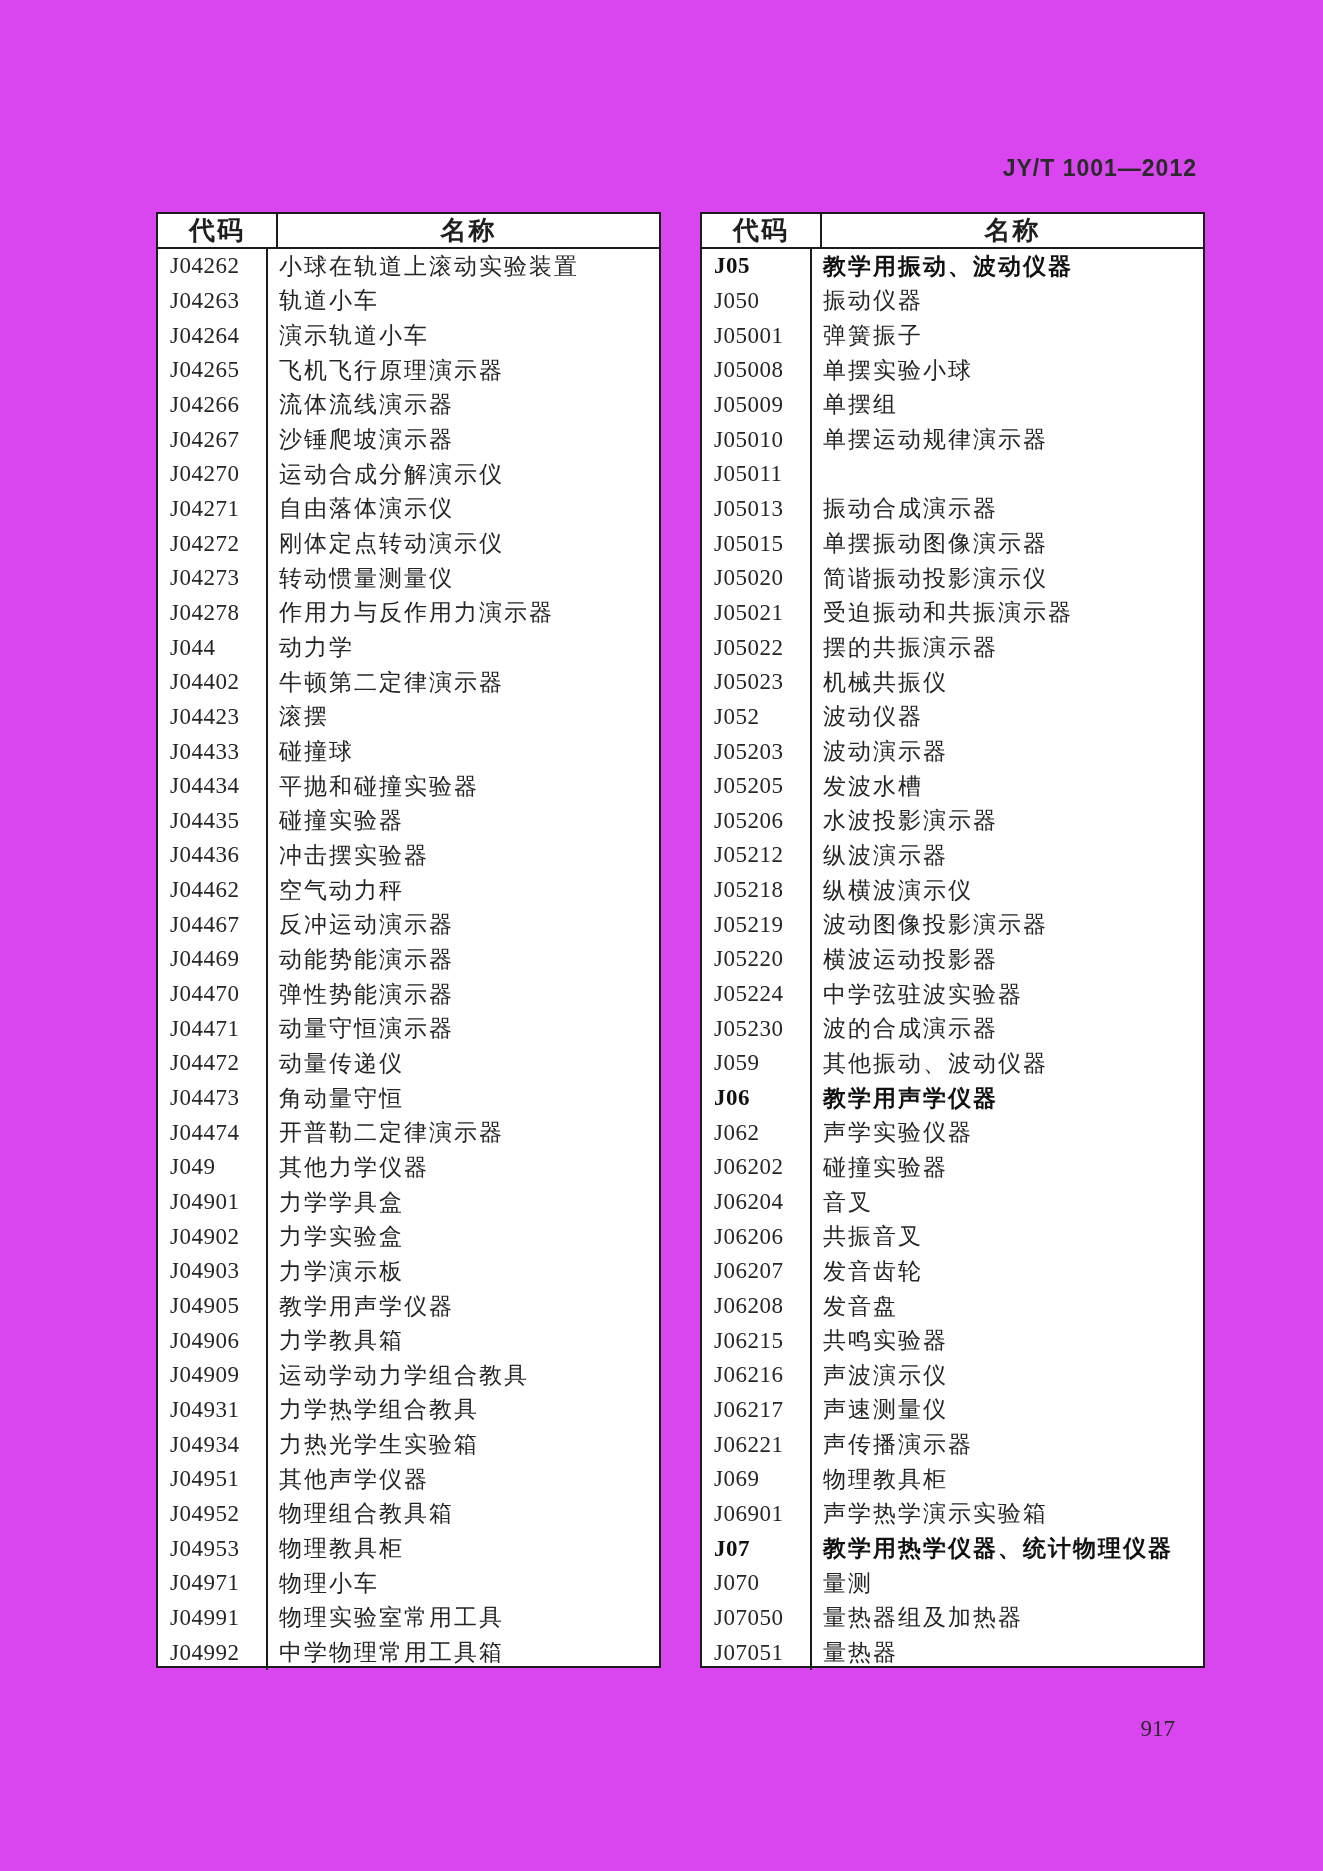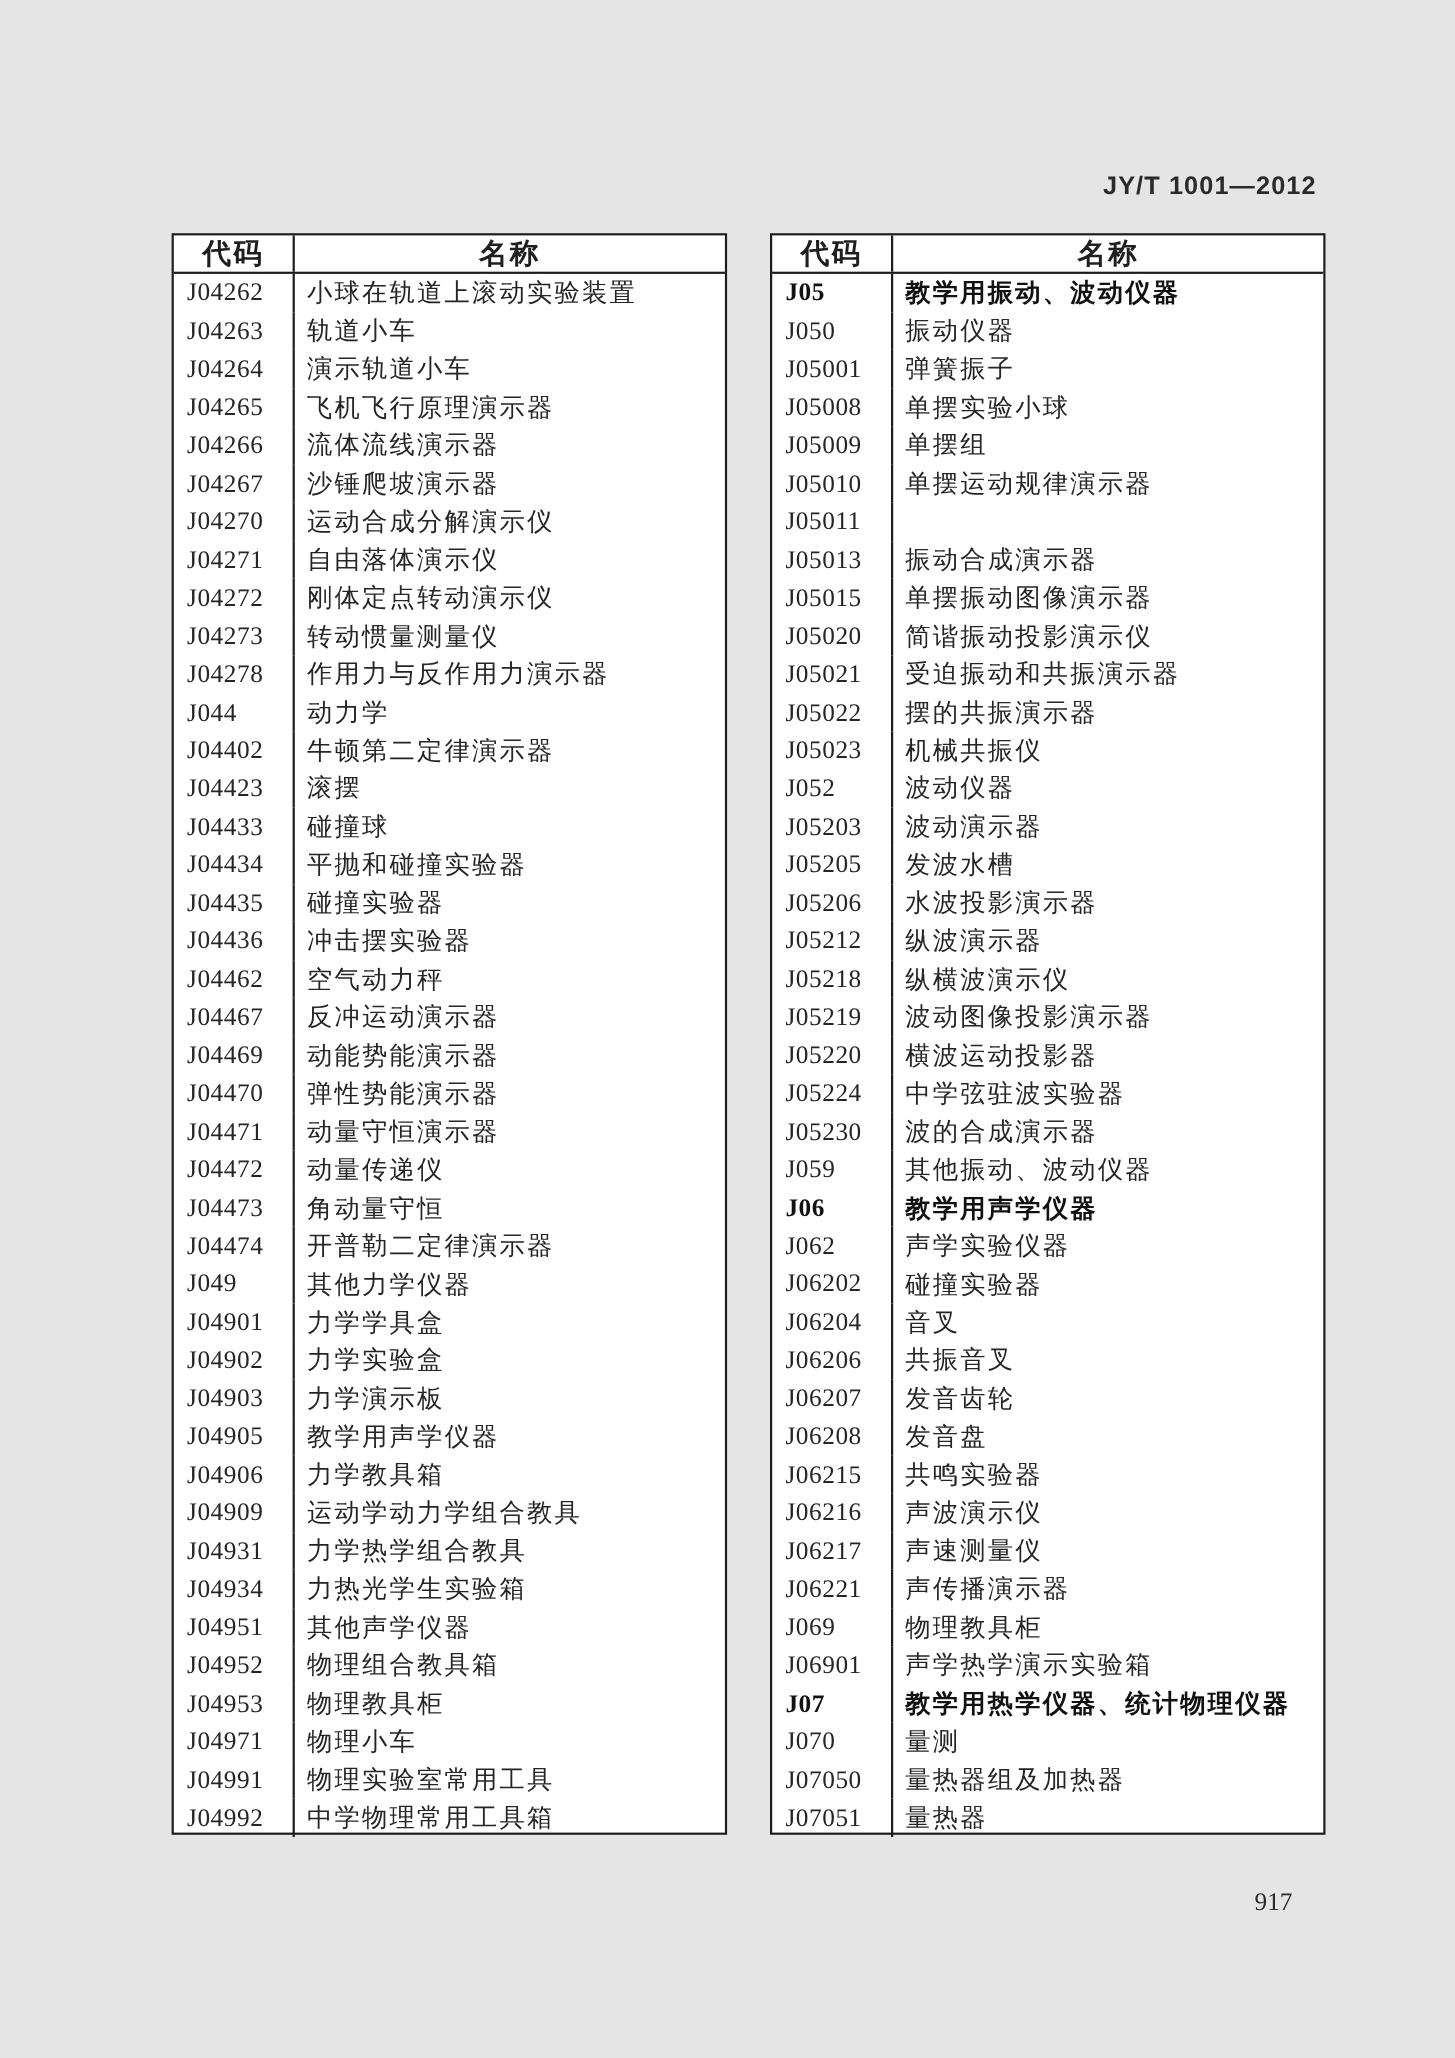--- a/index.html
+++ b/index.html
@@ -4,21 +4,21 @@
 <style>
   html, body {
     margin: 0;
     padding: 0;
     background: #ffffff;
   }
   .page {
     position: relative;
     width: 1323px;
     height: 1871px;
-    background: #e5e5e5;
+    background: #d946ef;
     font-family: "Liberation Serif", "DejaVu Serif", serif;
     color: #222222;
     overflow: hidden;
   }
   .doc-header {
     position: absolute;
     top: 155px;
     right: 126px;
     font-family: "Liberation Sans", "DejaVu Sans", sans-serif;
     font-weight: bold;
@@ -53,21 +53,21 @@
   .th {
     display: flex;
     align-items: center;
     justify-content: center;
     font-weight: bold;
     font-size: 26px;
     letter-spacing: 2px;
     color: #1f1f1f;
   }
   .th.code {
-    width: 110px;
+    width: 120px;
     border-right: 2px solid #1c1c1c;
     box-sizing: border-box;
     flex: none;
   }
   .th.name { flex: 1; }
   .tbody {
     display: flex;
     flex-direction: column;
   }
   .tr {

